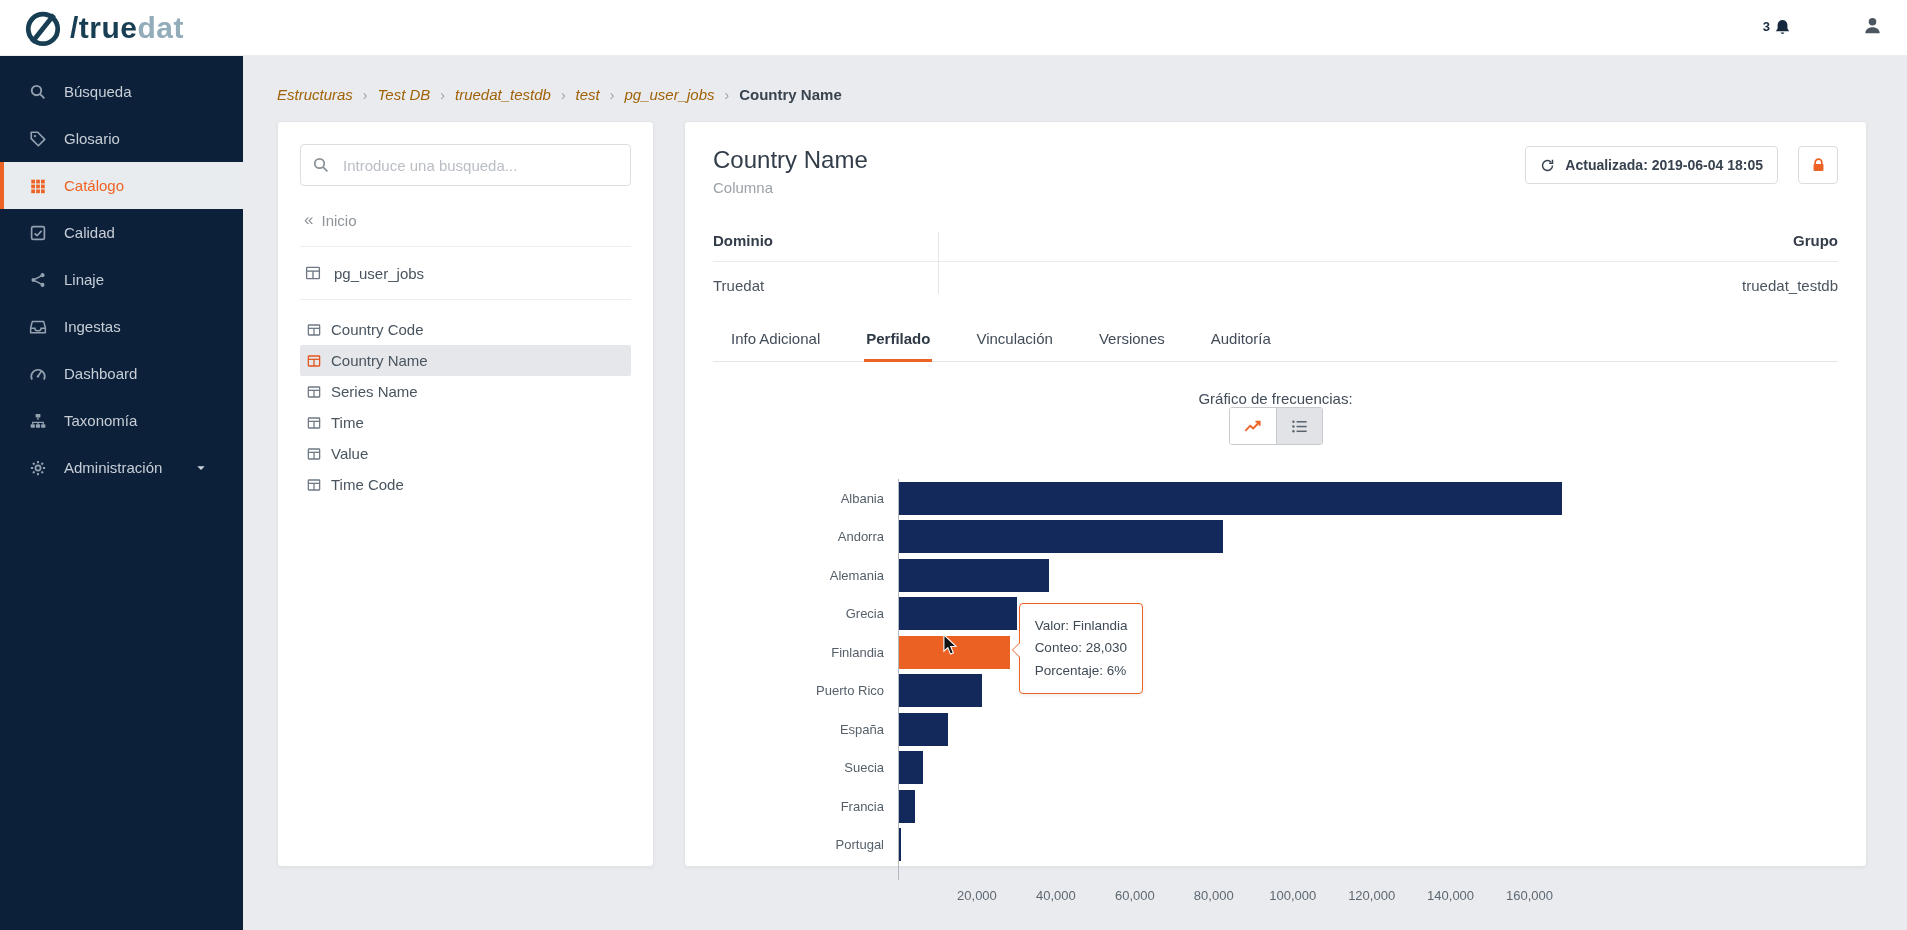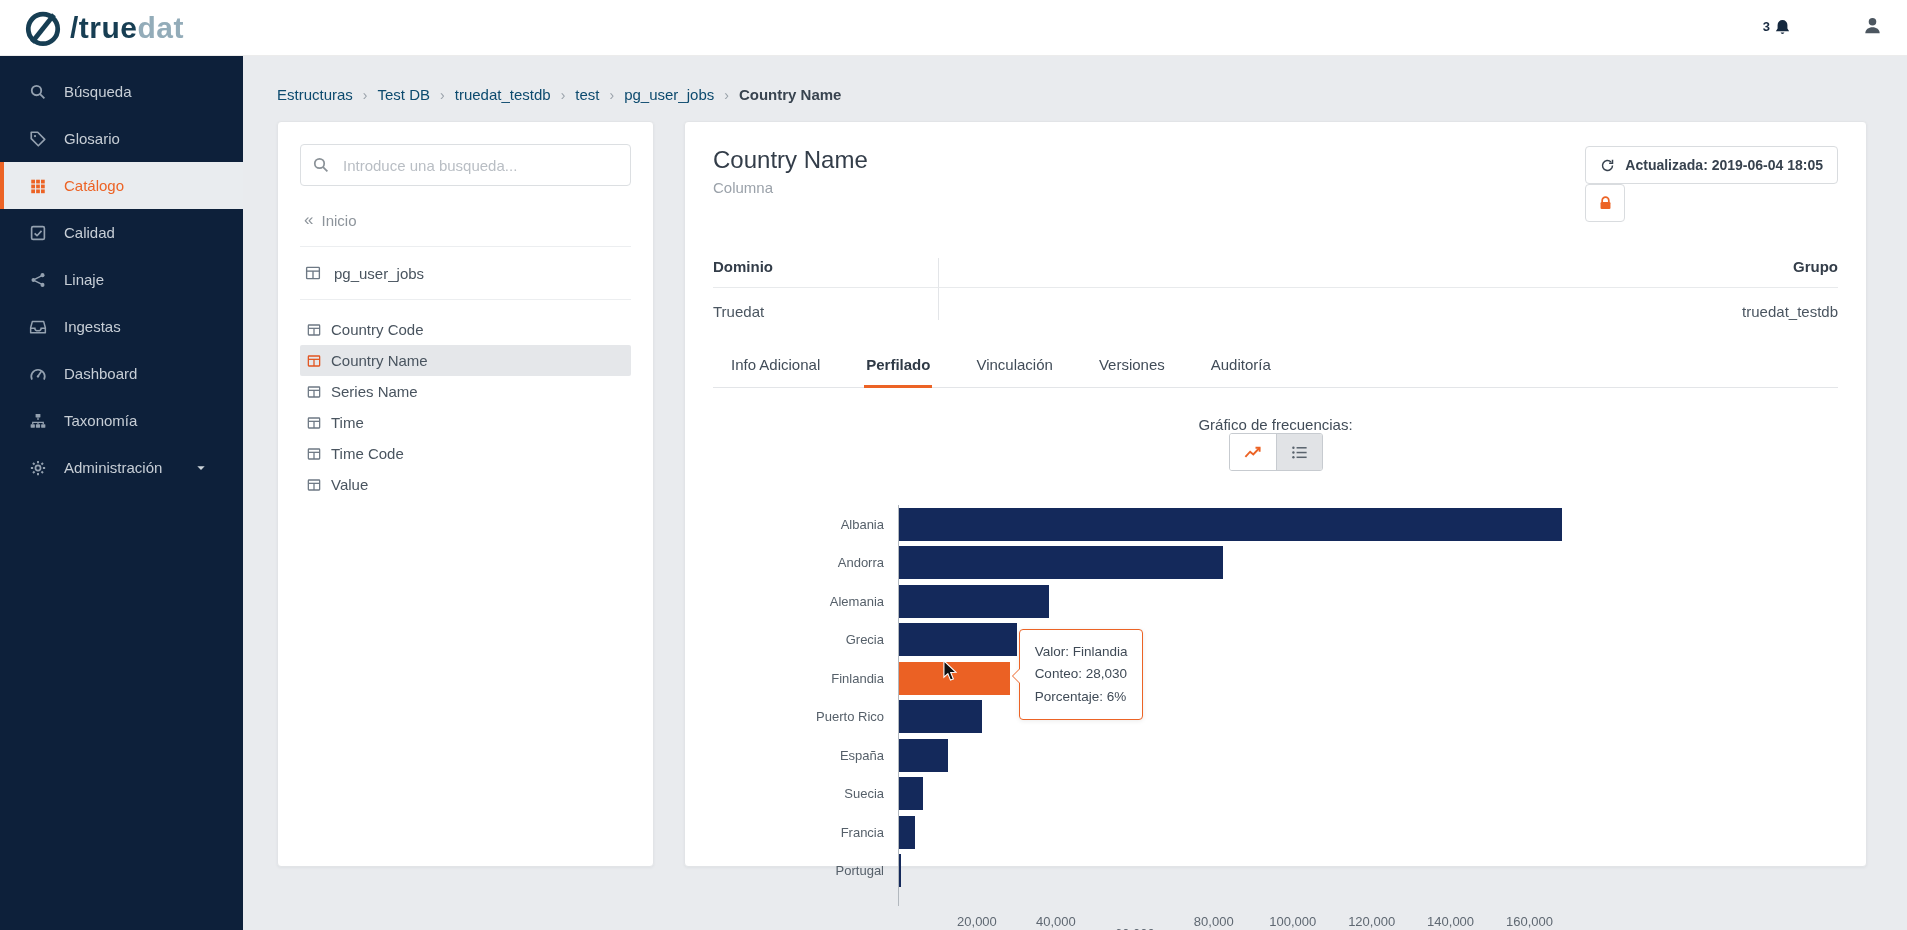--- a/index.html
+++ b/index.html
@@ -43,21 +43,21 @@
   }
   .side-item.active .icon { color:#ec6325; }
   .side-item .caret { margin-left:auto; color:#cdd4da; }
   .side-item .caret svg { width:16px; height:16px; }
 
   
   .main { flex:1; overflow:hidden; }
   .breadcrumb {
     margin:30px 0 0 34px; font-size:15px; display:flex; align-items:center;
   }
-  .crumb-link { color:#0c4a6e; cursor:pointer; }
+  .crumb-link { color:#a16207; cursor:pointer;font-style:italic; }
   .crumb-sep { color:#9aa2aa; margin:0 10px; font-size:14px; }
   .crumb-current { color:#38434f; font-weight:700; }
 
   .content { display:flex; gap:30px; margin:18px 40px 0 34px; align-items:flex-start; }
   .card {
     background:#fff; border:1px solid #e2e4e7; border-radius:4px;
     box-shadow:0 1px 3px rgba(20,30,50,0.05);
   }
 
   
@@ -92,21 +92,21 @@
   .col-item .icon { color:#6d7884; }
   .col-item .icon svg { width:16px; height:16px; }
   .col-item.active { background:#e5e7ea; }
   .col-item.active .icon { color:#e2541f; }
 
   
   .detail { flex:1; height:746px; padding:24px 28px; position:relative; }
   .detail-head { display:flex; justify-content:space-between; align-items:flex-start; }
   .page-title { font-size:24px; font-weight:500; color:#333d49; }
   .page-subtitle { font-size:15px; color:#9ba2aa; margin-top:5px; }
-  .actions { display:flex; gap:0;flex-direction:column; }
+  .actions { display:flex; gap:20px; }
   .btn {
     display:flex; align-items:center; gap:10px; border:1px solid #d9dcdf;
     border-radius:4px; background:#fff; padding:0 14px; height:38px;
     font-size:14px; font-weight:700; color:#37424e; cursor:pointer;
     font-family:"Liberation Sans", sans-serif;
   }
   .btn .icon { color:#37424e; } .btn .icon svg { width:15px; height:15px; }
   .btn.lock-btn { width:40px; justify-content:center; padding:0; color:#ec6325; }
   .btn.lock-btn .icon { color:#ec6325; } .btn.lock-btn .icon svg { width:17px; height:17px; }
 
@@ -403,31 +403,31 @@
               <span>Time</span>
             </div>
             <div class="col-item">
               <span class="icon">
                 <svg viewBox="0 0 24 24" fill="none" stroke="currentColor" stroke-width="1.9">
                   <rect x="3.5" y="4.5" width="17" height="15" rx="1"></rect>
                   <line x1="3.5" y1="9.5" x2="20.5" y2="9.5"></line>
                   <line x1="12" y1="9.5" x2="12" y2="19.5"></line>
                 </svg>
               </span>
-              <span>Time Code</span>
+              <span>Value</span>
             </div>
             <div class="col-item">
               <span class="icon">
                 <svg viewBox="0 0 24 24" fill="none" stroke="currentColor" stroke-width="1.9">
                   <rect x="3.5" y="4.5" width="17" height="15" rx="1"></rect>
                   <line x1="3.5" y1="9.5" x2="20.5" y2="9.5"></line>
                   <line x1="12" y1="9.5" x2="12" y2="19.5"></line>
                 </svg>
               </span>
-              <span>Value</span>
+              <span>Time Code</span>
             </div>
           </div>
       </section>
 
       <section class="card detail">
         <div class="detail-head">
           <div>
             <h1 class="page-title">Country Name</h1>
             <div class="page-subtitle">Columna</div>
           </div>
@@ -546,21 +546,21 @@
                   <div class="bar" style="width: 15.8px; background: rgb(20, 41, 91);"></div>
                 </div>
                 <div class="bar-row">
                   <div class="bar" style="width: 2px; background: rgb(20, 41, 91);"></div>
                 </div>
               </div>
           </div>
           <div class="ticks">
               <span class="tick" style="left: 11.7647%;">20,000</span>
               <span class="tick" style="left: 23.5294%;">40,000</span>
-              <span class="tick" style="left: 35.2941%; margin-top: 12px;">60,000</span>
+              <span class="tick" style="left: 35.2941%;">60,000</span>
               <span class="tick" style="left: 47.0588%;">80,000</span>
               <span class="tick" style="left: 58.8235%;">100,000</span>
               <span class="tick" style="left: 70.5882%;">120,000</span>
               <span class="tick" style="left: 82.3529%;">140,000</span>
               <span class="tick" style="left: 94.1176%;">160,000</span>
             </div>
         </div>
       </section>
     </div>
   </main>

